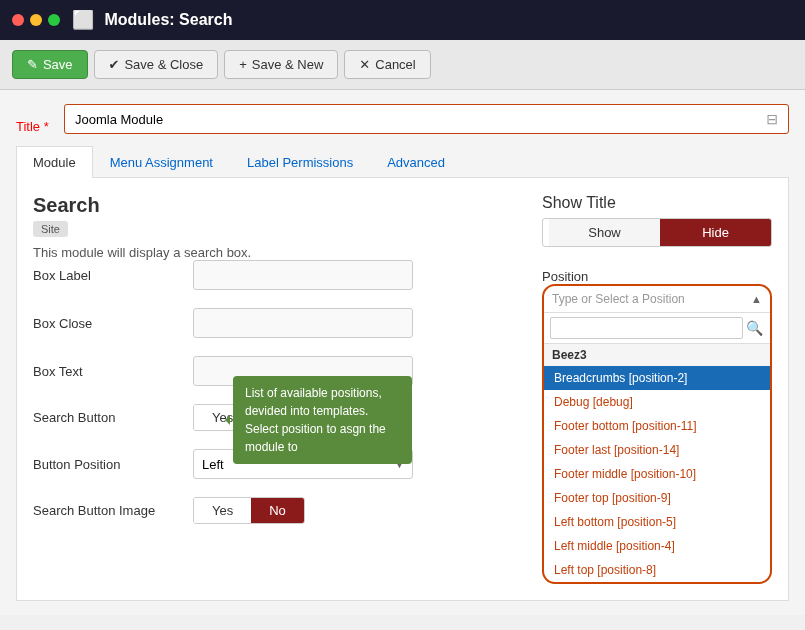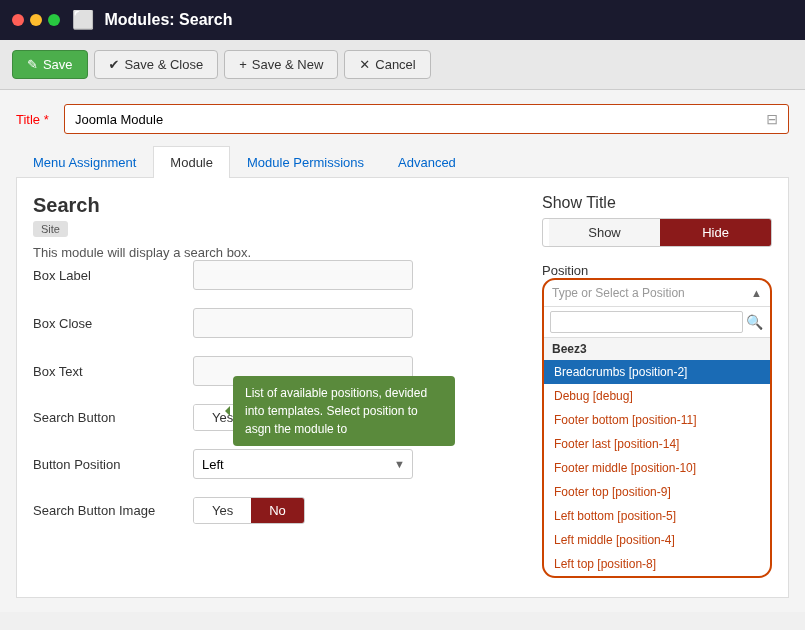--- a/index.html
+++ b/index.html
@@ -87,21 +87,21 @@
 
     
     .content {
       background: #f4f4f4;
       padding: 14px 16px;
     }
 
     
     .title-row {
       display: flex;
-      align-items: center;
+      align-items: flex-end;
       margin-bottom: 12px;
       gap: 8px;
     }
     .title-label {
       font-size: 13px;
       color: #333;
       min-width: 40px;
     }
     .title-label span { color: red; }
     .title-input {
@@ -262,21 +262,21 @@
       flex-shrink: 0;
     }
 
     .show-title-label {
       font-size: 16px;
       color: #333;
       margin-bottom: 6px;
     }
     .show-hide-group {
       display: flex;
-      margin-bottom: 16px;
+      margin-bottom: 22px;
       border: 1px solid #ccc;
       border-radius: 3px;
       overflow: hidden;
       padding-left: 6px;
     }
     .sh-btn {
       flex: 1;
       padding: 6px 0;
       text-align: center;
       font-size: 13px;
@@ -363,21 +363,21 @@
     }
 
     
     .tooltip-box {
       position: absolute;
       background: #5a8a3c;
       color: white;
       font-size: 12px;
       padding: 8px 12px;
       border-radius: 4px;
-      width: 222px;
+      width: 179px;
       left: 200px;
       top: 20px;
       z-index: 100;
       line-height: 1.5;
     }
     .tooltip-box::before {
       content: '';
       position: absolute;
       left: -8px;
       top: 50%;
@@ -425,28 +425,28 @@
     <label class="title-label">
       <span>Title</span> <span style="color:red">*</span>
     </label>
     <div class="title-input" style="display:flex; align-items:center; gap:8px; flex:1; border:1px solid #c2410c; border-radius:3px; padding: 6px 10px; background:white;">
       <input type="text" style="flex: 1 1 0%; border: none; outline: none; font-size: 13px; background: transparent;" value="Joomla Module">
       <span class="title-input-icon">⊟</span>
     </div>
   </div>
 
   <div class="tabs">
+    <div class="tab active">
+      <span>Module</span>
+    </div>
     <div class="tab">
       <span style="color:#0066cc;">Menu Assignment</span>
     </div>
-    <div class="tab active">
-      <span>Module</span>
-    </div>
     <div class="tab">
-      <span style="color:#0066cc;">Module Permissions</span>
+      <span style="color:#0066cc;">Label Permissions</span>
     </div>
     <div class="tab">
       <span style="color:#0066cc;">Advanced</span>
     </div>
   </div>
 
   <div class="main-panel">
 
     <div class="left-col">
       <div class="module-title">Search</div>

